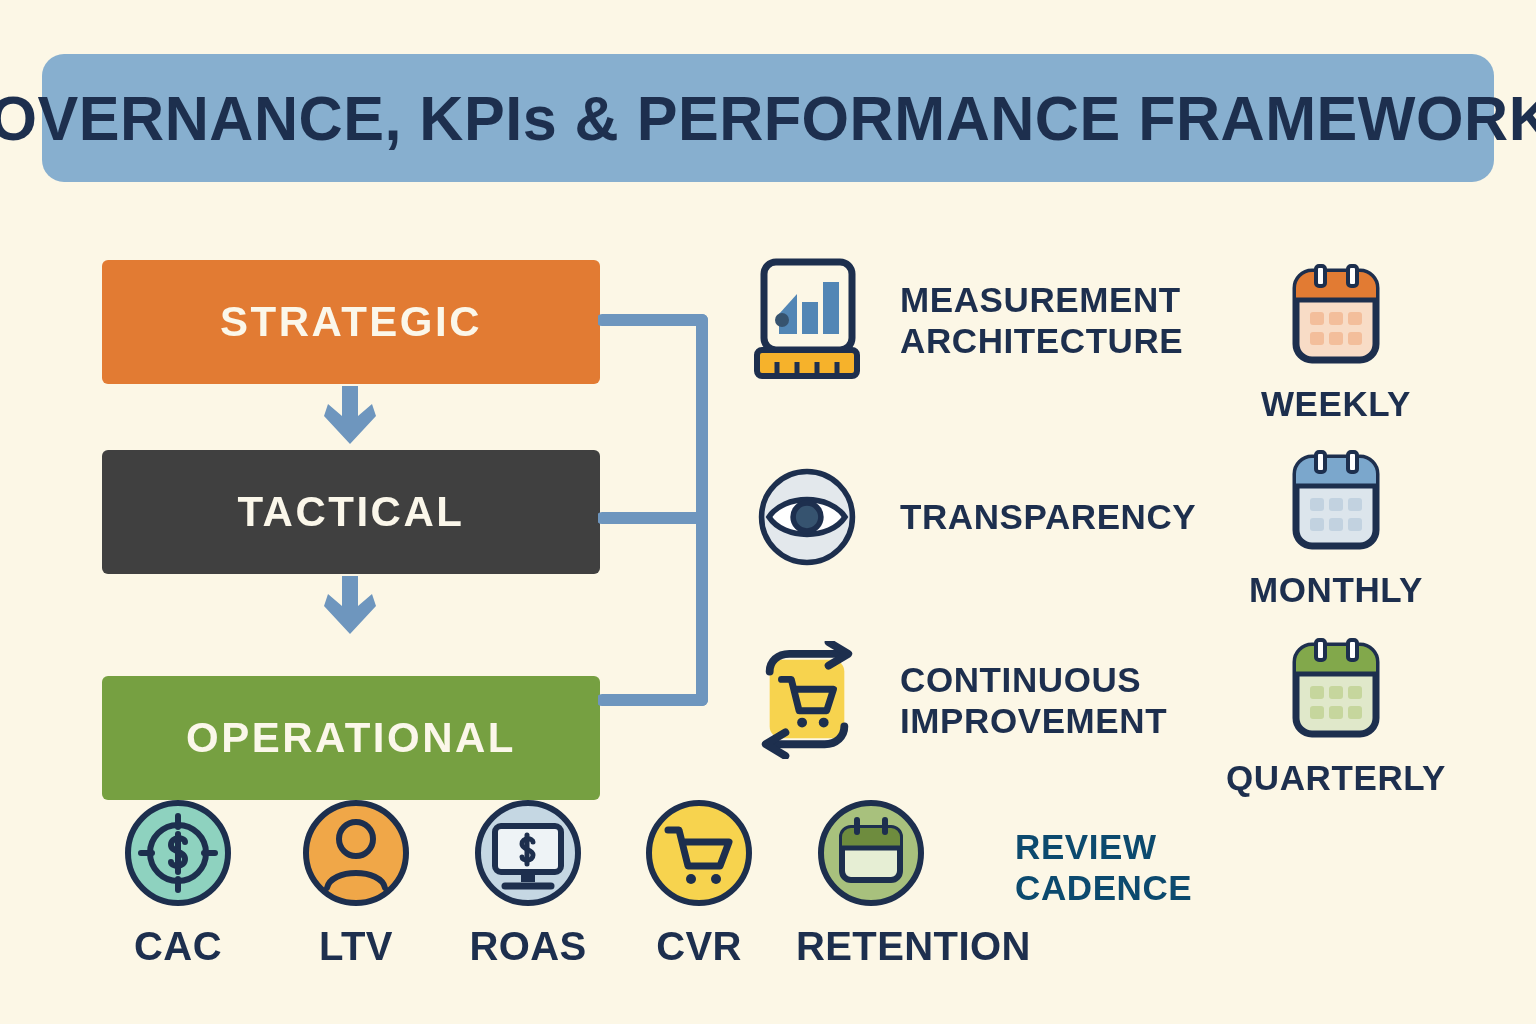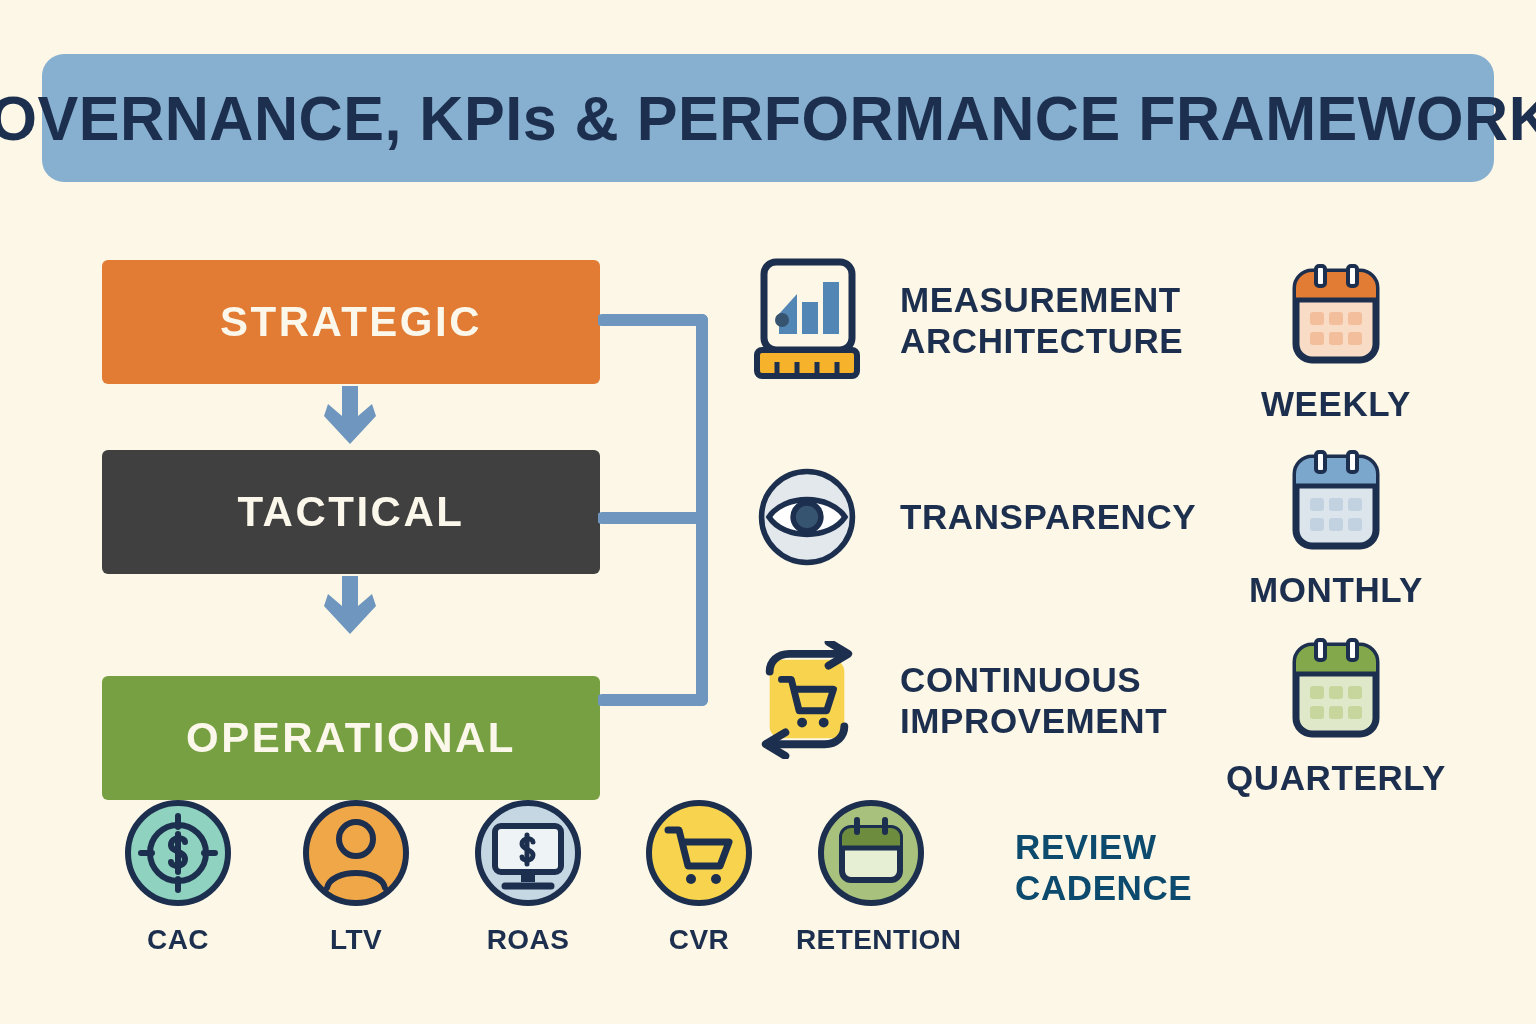--- a/index.html
+++ b/index.html
@@ -154,21 +154,21 @@
   .kpi-circle {
     width: 110px;
     height: 110px;
     margin: 0 auto;
   }
   .kpi-label {
     margin-top: 12px;
     color: #1d2f4e;
     font-family: "Liberation Sans Narrow", "Liberation Sans", sans-serif;
     font-weight: bold;
-    font-size: 28px;
+    font-size: 40px;
     letter-spacing: 0.4px;
     white-space: nowrap;
   }
   #kpi-0 { left: 103px; }
   #kpi-1 { left: 281px; }
   #kpi-2 { left: 453px; }
   #kpi-3 { left: 624px; }
   #kpi-4 { left: 796px; }
 </style>
 </head>

